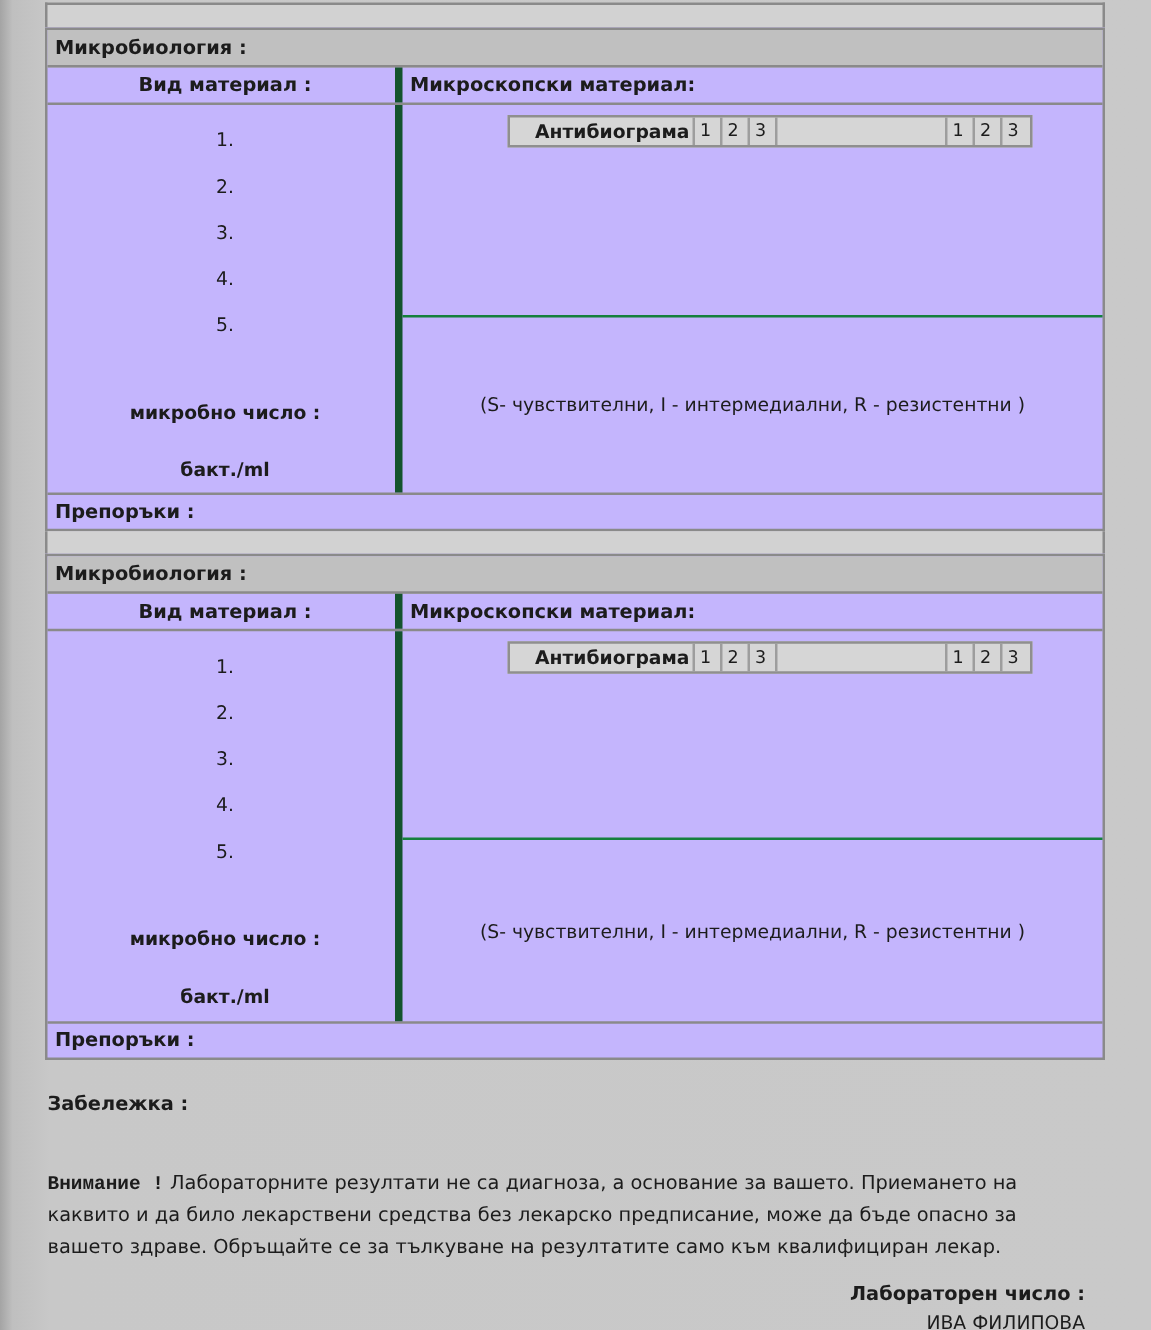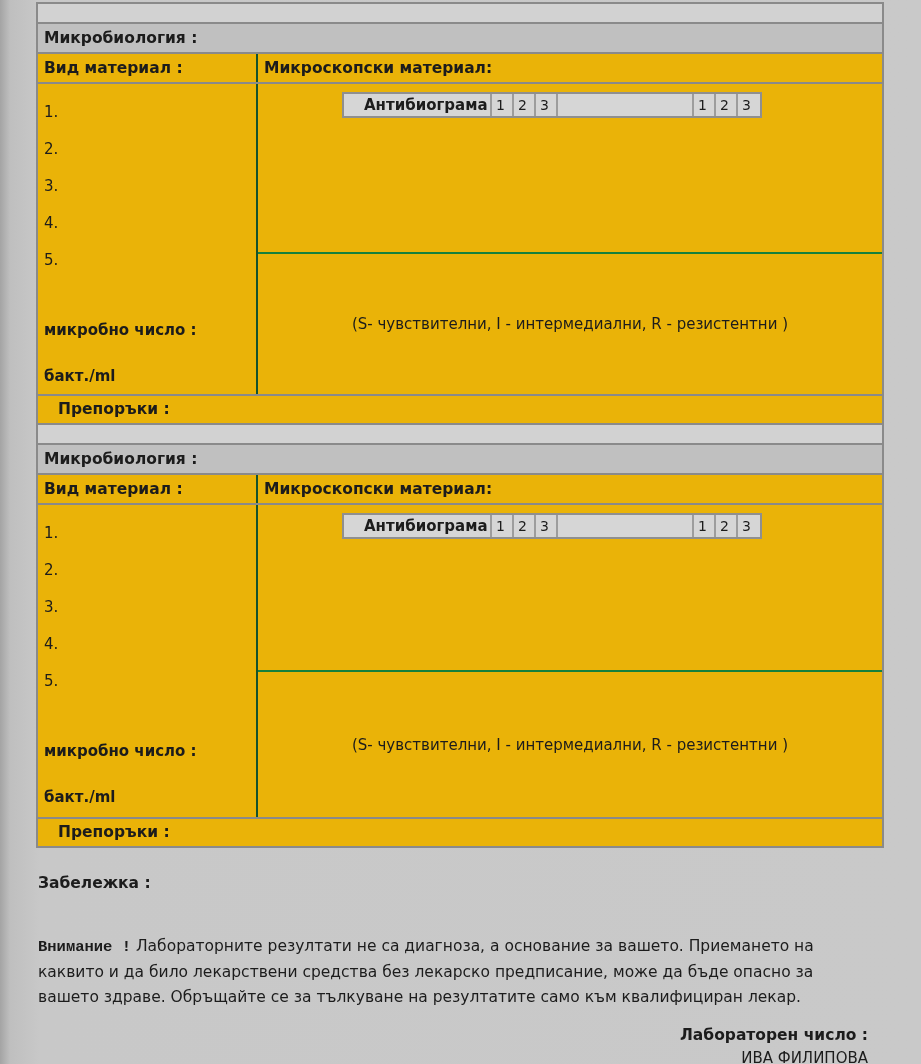--- a/index.html
+++ b/index.html
@@ -13,29 +13,29 @@
   }
   .content{margin-left:36px;width:848px;box-sizing:border-box;}
 
   
   .cutoff-row{
     margin-top:2px;height:18px;
     border:2px solid #8a8a8a;border-bottom:none;
     background:#d2d2d2;
   }
 
-  .tbl{border:2px solid #8a8a8a;background:#eab308;}
+  .tbl{border:2px solid #8a8a8a;background:#c4b5fd;}
   .tbl .head{
     background:#c0c0c0;height:28px;line-height:28px;
     padding-left:6px;font-weight:bold;font-size:15.5px;
     border-bottom:2px solid #8a8a8a;
   }
   .cols{display:flex;height:28px;border-bottom:2px solid #8a8a8a;
     font-weight:bold;font-size:15.5px;}
-  .c1{width:220px;box-sizing:border-box;border-right:2px solid #14532d;}
+  .c1{width:284px;box-sizing:border-box;border-right:6px solid #14532d;text-align:center;}
   .c2{flex:1;min-width:0;}
   .cols .c1,.cols .c2{line-height:28px;padding-left:6px;box-sizing:border-box;}
 
   .body{display:flex;border-bottom:2px solid #8a8a8a;}
   .s1 .body{height:310px;}
   .s2 .body{height:312px;}
   .body .c1{padding:16px 0 0 6px;}
   .mat-line{height:24px;line-height:24px;margin-bottom:13px;}
   .mc-label{font-weight:bold;margin-top:46px;height:24px;line-height:24px;}
   .bk-label{font-weight:bold;margin-top:22px;height:24px;line-height:24px;}
@@ -49,21 +49,21 @@
 
   .anti{display:inline-flex;margin:8px 0 0 84px;
     border:2px solid #8f8f8f;background:#d6d6d6;font-size:14px;}
   .anti>span{display:block;height:22px;line-height:22px;box-sizing:border-box;
     border-right:2px solid #9d9d9d;}
   .anti .anti-label{width:148px;font-weight:bold;font-size:15px;padding-left:20px;}
   .anti .anti-num{width:22px;padding-left:4px;}
   .anti .anti-wide{width:136px;}
   .anti>span:last-child{border-right:none;}
 
-  .foot{height:27px;line-height:27px;padding-left:20px;
+  .foot{height:27px;line-height:27px;padding-left:6px;
     font-weight:bold;font-size:15.5px;}
 
   .spacer{height:18px;border-left:2px solid #8a8a8a;border-right:2px solid #8a8a8a;
     background:#d2d2d2;}
 
   .note-label{margin:26px 0 0 2px;font-weight:bold;font-size:15.5px;}
   .warning{margin:42px 0 0 2px;font-size:15.5px;line-height:25px;width:830px;}
   .warn-label{font-weight:bold;font-family:Liberation Mono, monospace;}
   .signature{margin-top:16px;text-align:right;padding-right:16px;}
   .doctor-label{font-weight:bold;font-size:15.5px;}

